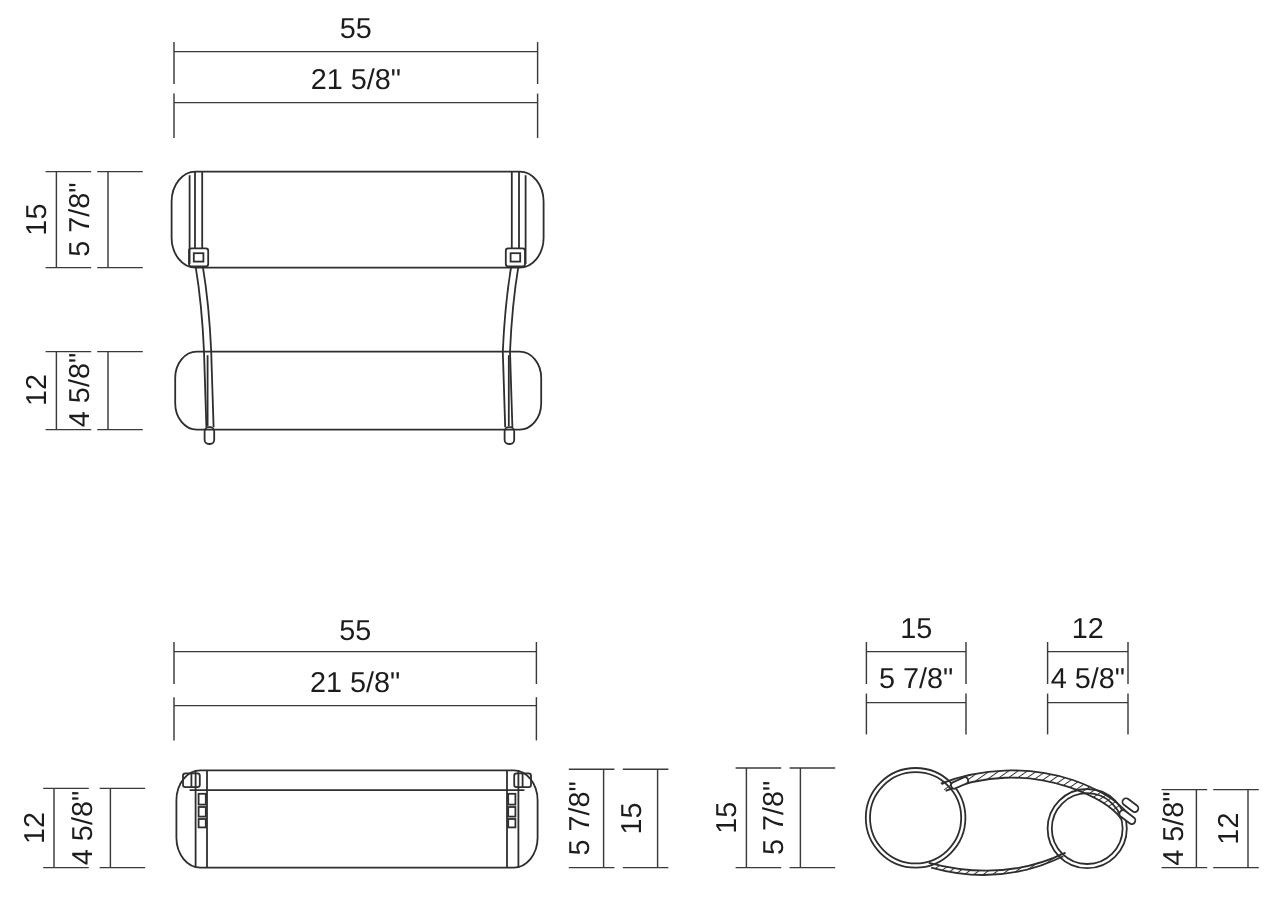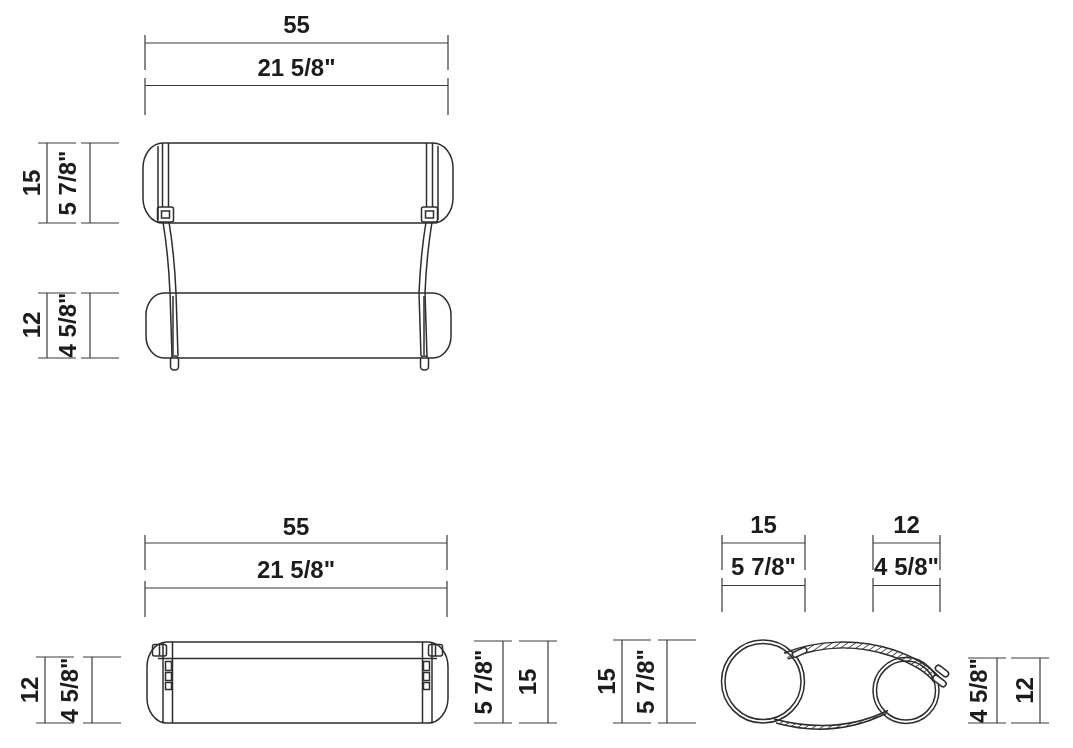--- a/index.html
+++ b/index.html
@@ -2,21 +2,20 @@
 <html><head>
 <meta charset="utf-8">
 <style>
   html,body { margin:0; padding:0; background:#ffffff; }
   .canvas {
     position:relative;
     width:1073px; height:748px;
     background:#ffffff;
     font-family:"Liberation Sans", sans-serif;
     overflow:hidden;
-    font-weight:bold;
   }
   svg { display:block; }
   .ln   { stroke:#2e2e2e; stroke-width:1.5; fill:none; }
   .dim  { stroke:#3a3a3a; stroke-width:1.2; fill:none; }
   .fillpart { fill:#ffffff; stroke:#2e2e2e; stroke-width:1.5; }
   text {
     font-family:"Liberation Sans", sans-serif;
     font-size:24px;
     fill:#1c1c1c;
     text-anchor:middle;

